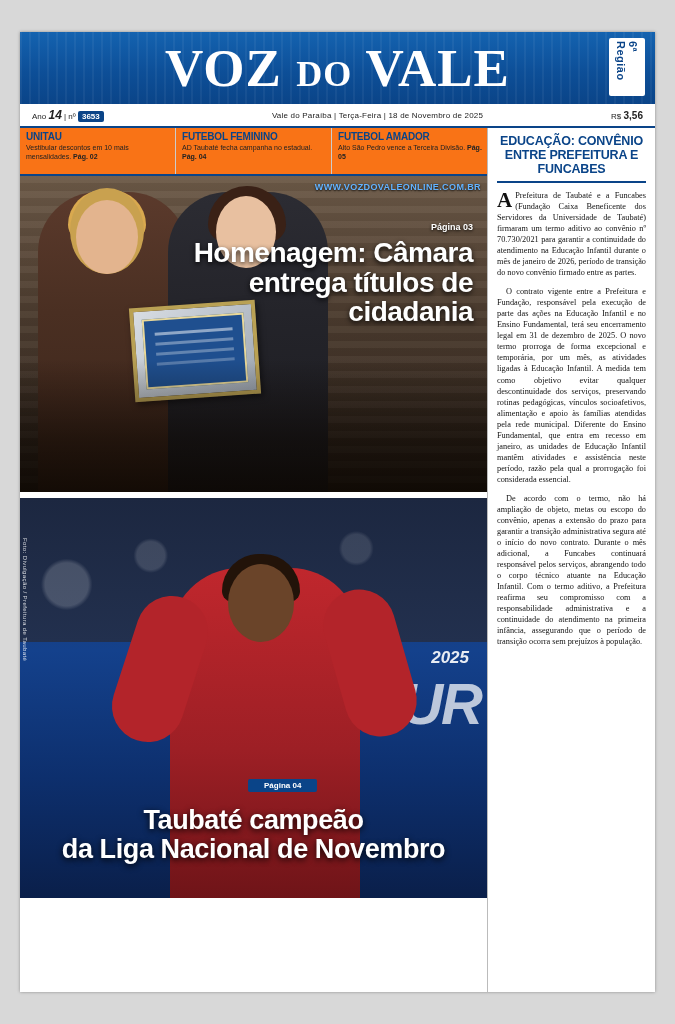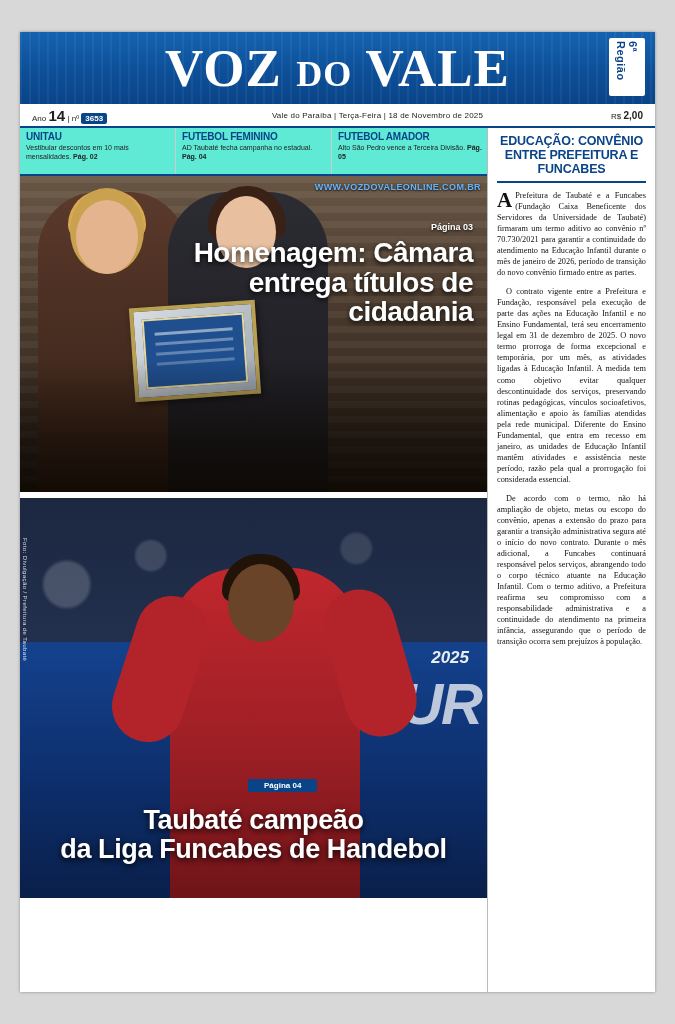--- a/index.html
+++ b/index.html
@@ -45,42 +45,42 @@
     height:52px;display:flex;align-items:center;justify-content:center;
   }
 
   
   .infobar{
     height:22px;border-bottom:2px solid #0a4488;
     display:flex;align-items:center;
     font-size:8px;color:#222;padding:0 12px;position:relative;
   }
   .infobar .left{width:170px;}
-  .infobar .left b{font-size:15px;}
+  .infobar .left b{font-size:12px;font-style:italic;}
   .infobar .center{flex:1;text-align:center;letter-spacing:.2px;}
   .infobar .right{width:90px;text-align:right;}
   .infobar .right b{font-size:10px;}
   .badge-num{
     display:inline-block;background:#0a4488;color:#fff;
     padding:1px 4px;border-radius:2px;font-size:8px;font-weight:bold;
   }
 
   
   .content{display:flex;height:866px;}
   .left-col{width:467px;position:relative;}
   .right-col{
     width:168px;border-left:1px solid #bbb;
     padding:6px 9px 0 9px;box-sizing:border-box;
   }
 
   
   .callbar{
     height:46px;display:flex;align-items:stretch;
     border-bottom:2px solid #0a4488;
-    background:#5eead4;position:relative;z-index:3;
+    background:#f97316;position:relative;z-index:3;
   }
   .call{
     flex:1;padding:3px 5px 0 6px;border-right:1px solid #ccc;
     box-sizing:border-box;
   }
   .call:last-child{border-right:none;}
   .call .hat{
     font-size:10px;font-weight:bold;color:#0a4488;
     font-family:"Liberation Sans", sans-serif;letter-spacing:-.2px;
   }
@@ -232,21 +232,21 @@
     <div class="left">
       <span>Ano</span>
       <b>14</b>
       |
       <span>nº</span>
       <span class="badge-num">3653</span>
     </div>
     <div class="center">Vale do Paraíba | Terça-Feira | 18 de Novembro de 2025</div>
     <div class="right">
       <span>R$</span>
-      <b>2,00</b>
+      <b>3,56</b>
     </div>
   </div>
 
   <div class="content">
 
     <div class="left-col">
 
       <div class="callbar">
         <div class="call">
           <div class="hat">UNITAU</div>
@@ -302,21 +302,21 @@
             <div class="arm-r"></div>
             <div class="hairp"></div>
             <div class="head"></div>
             <div class="num"></div>
           </div>
         </div>
         <div class="credit">Foto: Divulgação / Prefeitura de Taubaté</div>
         <div class="page-tag">Página 04</div>
         <div class="second-title">
           <span>Taubaté campeão</span><br>
-          <span>da Liga Funcabes de Handebol</span>
+          <span>da Liga Nacional de Novembro</span>
         </div>
       </div>
 
     </div>
 
     <div class="right-col">
       <div class="rc-head">EDUCAÇÃO: CONVÊNIO ENTRE PREFEITURA E FUNCABES</div>
       <div class="rc-body">
         <p class="first">A Prefeitura de Taubaté e a Funcabes (Fundação Caixa Beneficente dos Servidores da Universidade de Taubaté) firmaram um termo aditivo ao convênio nº 70.730/2021 para garantir a continuidade do atendimento na Educação Infantil durante o mês de janeiro de 2026, período de transição do novo convênio firmado entre as partes.</p>
         <p>O contrato vigente entre a Prefeitura e Fundação, responsável pela execução de parte das ações na Educação Infantil e no Ensino Fundamental, terá seu encerramento legal em 31 de dezembro de 2025. O novo termo prorroga de forma excepcional e temporária, por um mês, as atividades ligadas à Educação Infantil. A medida tem como objetivo evitar qualquer descontinuidade dos serviços, preservando rotinas pedagógicas, vínculos socioafetivos, alimentação e apoio às famílias atendidas pela rede municipal. Diferente do Ensino Fundamental, que entra em recesso em janeiro, as unidades de Educação Infantil mantêm atividades e assistência neste período, razão pela qual a prorrogação foi considerada essencial.</p>

